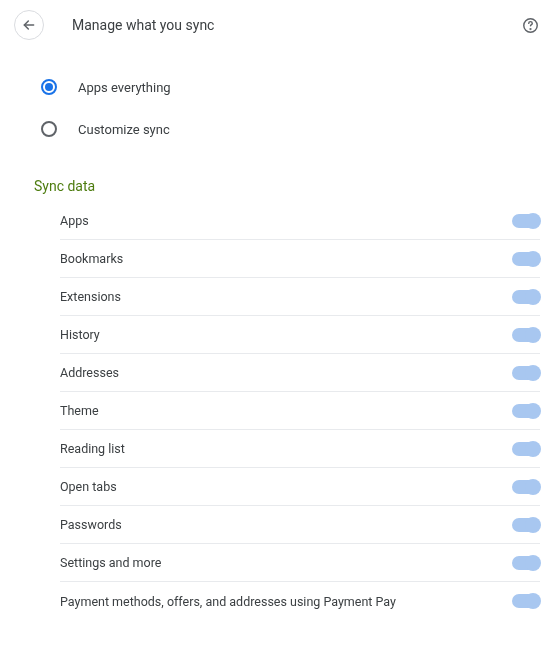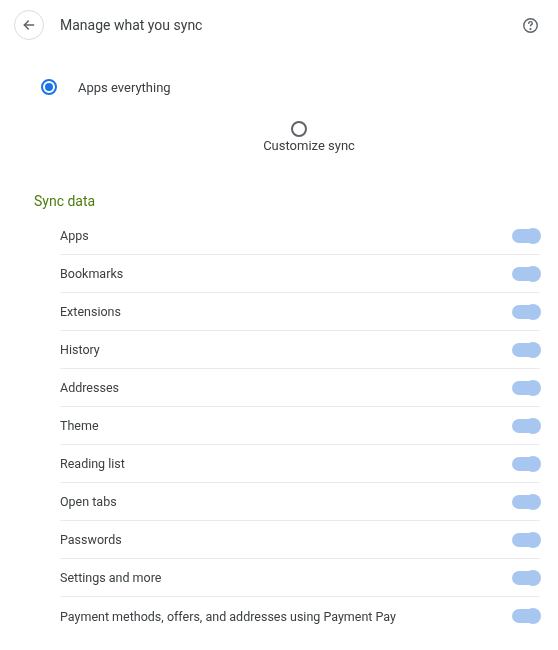--- a/index.html
+++ b/index.html
@@ -23,42 +23,42 @@
     background: #fff;
     display: flex;
     align-items: center;
     justify-content: center;
     cursor: pointer;
   }
   .header-title {
     font-size: 14px;
     font-weight: 400;
     color: #3c4043;
-    margin-left: 16px;
+    margin-left: 28px;
     flex: 1;
   }
   .help-btn {
     width: 20px;
     height: 20px;
     display: flex;
     align-items: center;
     justify-content: center;
     cursor: pointer;
     color: #5f6368;
   }
   .radio-group {
     padding: 18px 0 6px 0;
   }
   .radio-row {
     display: flex;
     align-items: center;
     padding: 10px 0 10px 40px;
     cursor: pointer;
   }
-  .radio-row + .radio-row { margin-top: 4px; flex-direction: column; }
+  .radio-row + .radio-row { margin-top: 4px; }
   .radio-label {
     font-size: 13px;
     color: #3c4043;
     margin-left: 20px;
   }
   .radio-outer {
     width: 18px;
     height: 18px;
     display: flex;
     align-items: center;

